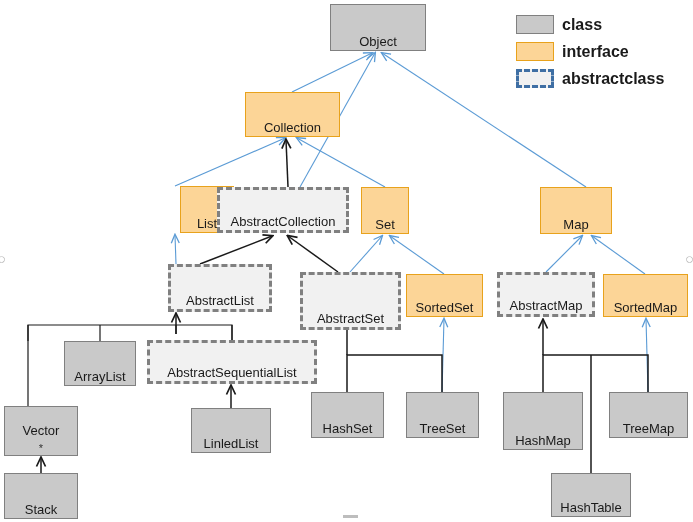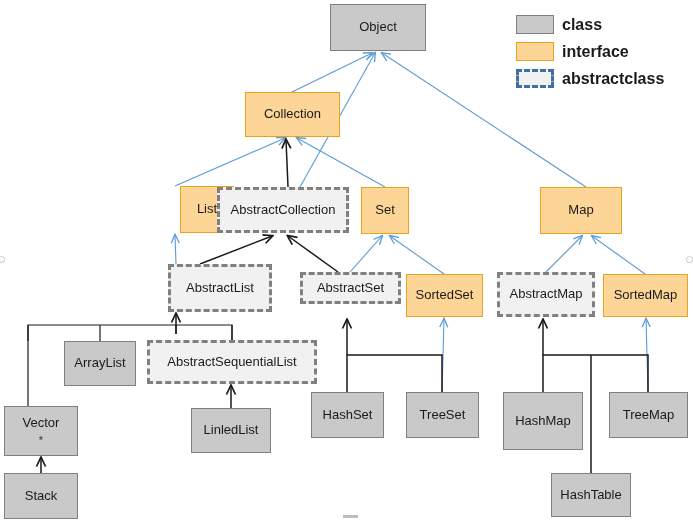--- a/index.html
+++ b/index.html
@@ -23,21 +23,21 @@
     width: 693px;
     height: 522px;
     pointer-events: none;
   }
   .node {
     position: absolute;
     box-sizing: border-box;
     display: flex;
     flex-direction: column;
     align-items: center;
-    justify-content: center;
+    justify-content: flex-end;
     text-align: center;
     font-size: 13px;
     color: #1a1a1a;
     line-height: 1.15;
     z-index: 5;
   }
   .node .label { display: block; }
   .node .sublabel {
     display: block;
     font-size: 11px;
@@ -189,27 +189,27 @@
       </div>
       <div class="node t-interface" style="left: 148px; top: 186px; width: 54px; height: 47px; margin-left: 32px;">
         <span class="label">List</span>
       </div>
       <div class="node t-abstract" style="left: 217px; top: 187px; width: 132px; height: 46px;">
         <span class="label">AbstractCollection</span>
       </div>
       <div class="node t-interface" style="left: 361px; top: 187px; width: 48px; height: 47px;">
         <span class="label">Set</span>
       </div>
-      <div class="node t-interface" style="left: 540px; top: 187px; width: 82px; height: 47px;">
+      <div class="node t-interface" style="left: 540px; top: 187px; width: 72px; height: 47px;">
         <span class="label">Map</span>
       </div>
       <div class="node t-abstract" style="left: 124px; top: 264px; width: 104px; height: 48px; margin-left: 44px;">
         <span class="label">AbstractList</span>
       </div>
-      <div class="node t-abstract" style="left: 300px; top: 272px; width: 101px; height: 32px;">
+      <div class="node t-abstract" style="left: 300px; top: 272px; width: 101px; height: 58px;">
         <span class="label">AbstractSet</span>
       </div>
       <div class="node t-interface" style="left: 406px; top: 274px; width: 77px; height: 43px;">
         <span class="label">SortedSet</span>
       </div>
       <div class="node t-abstract" style="left: 497px; top: 272px; width: 98px; height: 45px;">
         <span class="label">AbstractMap</span>
       </div>
       <div class="node t-interface" style="left: 603px; top: 274px; width: 85px; height: 43px;">
         <span class="label">SortedMap</span>

